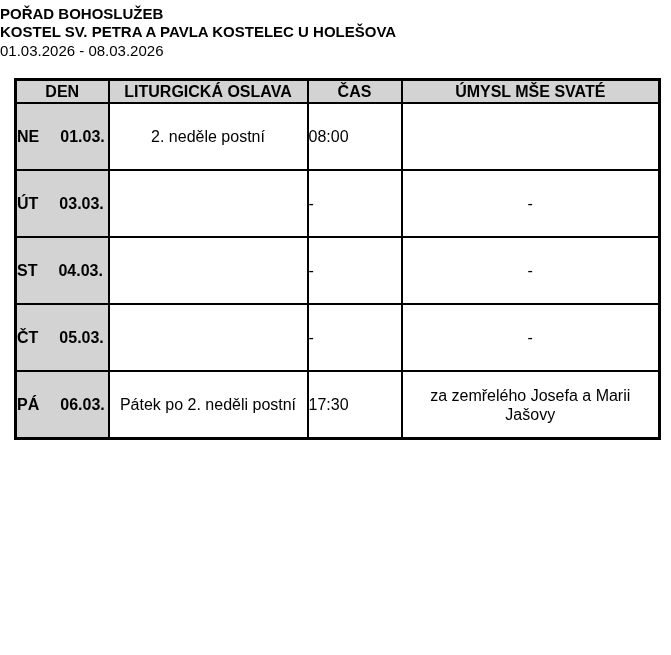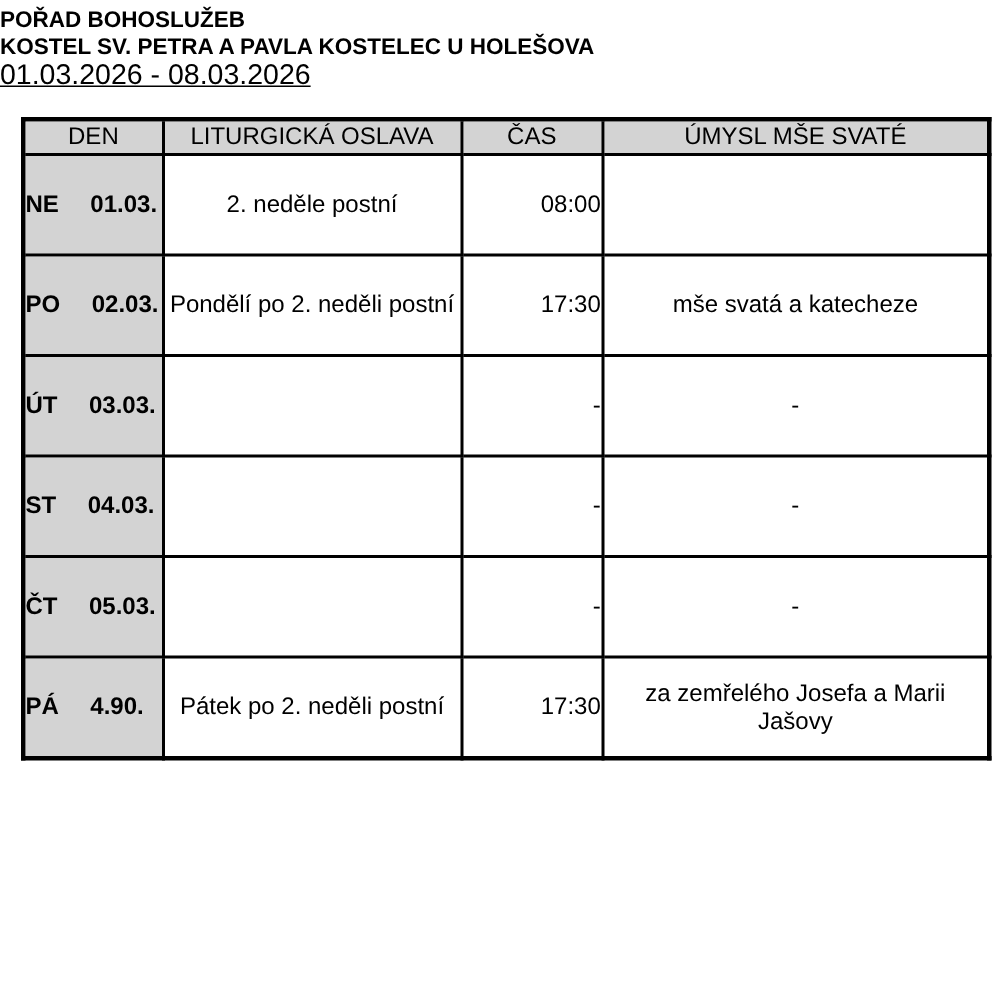--- a/index.html
+++ b/index.html
@@ -22,42 +22,41 @@
   .doc-header {
     padding-top: 5px;
   }
   .doc-title,
   .doc-subtitle {
     font-size: 15px;
     font-weight: bold;
     line-height: 18px;
   }
   .doc-daterange {
-    font-size: 19px;
+    font-size: 15px;
     font-weight: normal;
     line-height: 18px;
     margin-top: 1px;
-    text-decoration: underline;
   }
   table.schedule {
     border-collapse: collapse;
     table-layout: fixed;
     width: 644px;
     margin: 18px 0 0 14px;
     border: 3px solid var(--border-color);
   }
   table.schedule th,
   table.schedule td {
     border: 2px solid var(--border-color);
     overflow: hidden;
   }
   table.schedule th {
     background: var(--header-bg);
     font-size: 16px;
-    font-weight: normal;
+    font-weight: bold;
     text-align: center;
     height: 19px;
     padding: 1px 0;
   }
   table.schedule td {
     font-size: 16px;
     height: 65px;
     vertical-align: middle;
     padding: 0;
   }
@@ -70,21 +69,21 @@
   }
   td.day-cell .day-date {
     margin-left: 21px;
   }
   td.celebration-cell {
     text-align: center;
     padding: 0 2px;
     margin-top: 32px;
   }
   td.time-cell {
-    text-align: right;
+    text-align: left;
   }
   td.intention-cell {
     text-align: center;
     white-space: pre-line;
     line-height: 19px;
     padding: 0 6px;
   }
 </style>
 </head>
 <body>
@@ -113,28 +112,20 @@
   <tbody id="schedule-rows">
   <tr>
     <td class="day-cell">
       <span class="day-abbr">NE</span><span class="day-date">01.03.</span>
     </td>
     <td class="celebration-cell">2. neděle postní</td>
     <td class="time-cell">08:00</td>
     <td class="intention-cell"></td>
   </tr>
 
-  <tr>
-    <td class="day-cell">
-      <span class="day-abbr">PO</span><span class="day-date">02.03.</span>
-    </td>
-    <td class="celebration-cell">Pondělí po 2. neděli postní</td>
-    <td class="time-cell">17:30</td>
-    <td class="intention-cell">mše svatá a katecheze</td>
-  </tr>
 
   <tr>
     <td class="day-cell">
       <span class="day-abbr">ÚT</span><span class="day-date">03.03.</span>
     </td>
     <td class="celebration-cell"></td>
     <td class="time-cell">-</td>
     <td class="intention-cell">-</td>
   </tr>
 
@@ -151,21 +142,21 @@
     <td class="day-cell">
       <span class="day-abbr">ČT</span><span class="day-date">05.03.</span>
     </td>
     <td class="celebration-cell"></td>
     <td class="time-cell">-</td>
     <td class="intention-cell">-</td>
   </tr>
 
   <tr>
     <td class="day-cell">
-      <span class="day-abbr">PÁ</span><span class="day-date">4.90.</span>
+      <span class="day-abbr">PÁ</span><span class="day-date">06.03.</span>
     </td>
     <td class="celebration-cell">Pátek po 2. neděli postní</td>
     <td class="time-cell">17:30</td>
     <td class="intention-cell">za zemřelého Josefa a Marii
 Jašovy</td>
   </tr>
 
 
 </tbody>
 </table>

